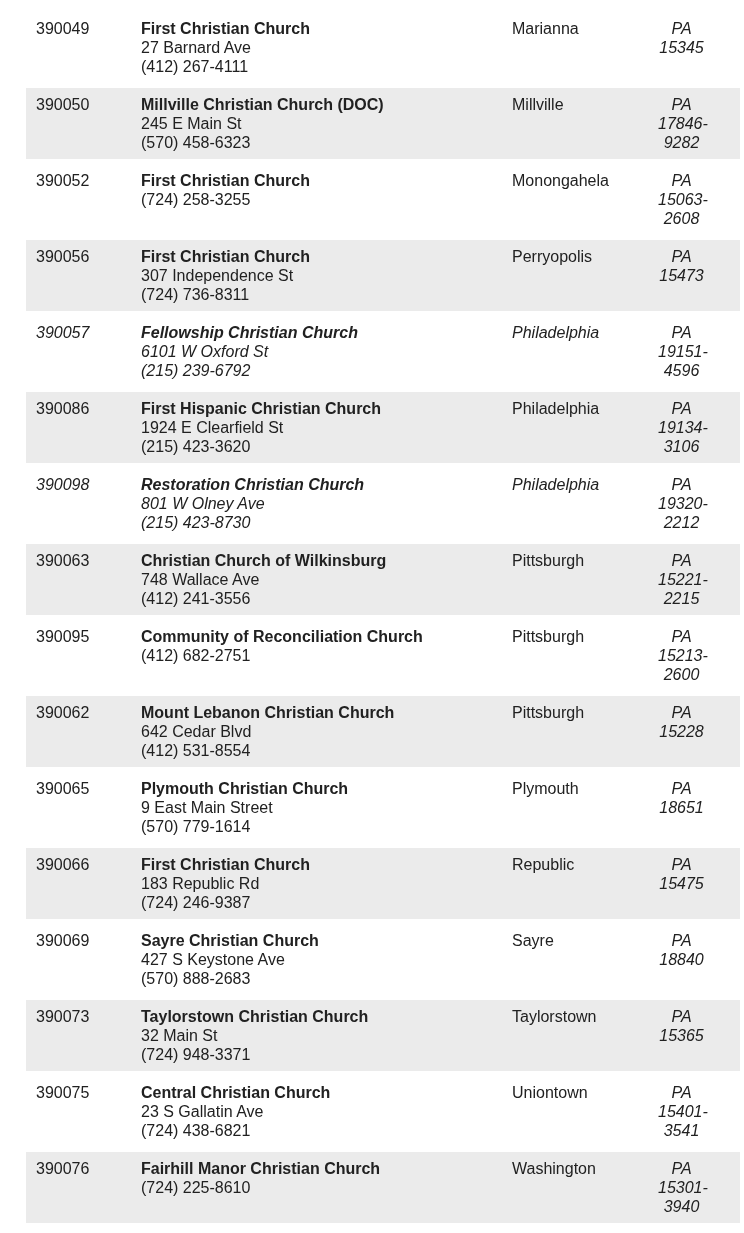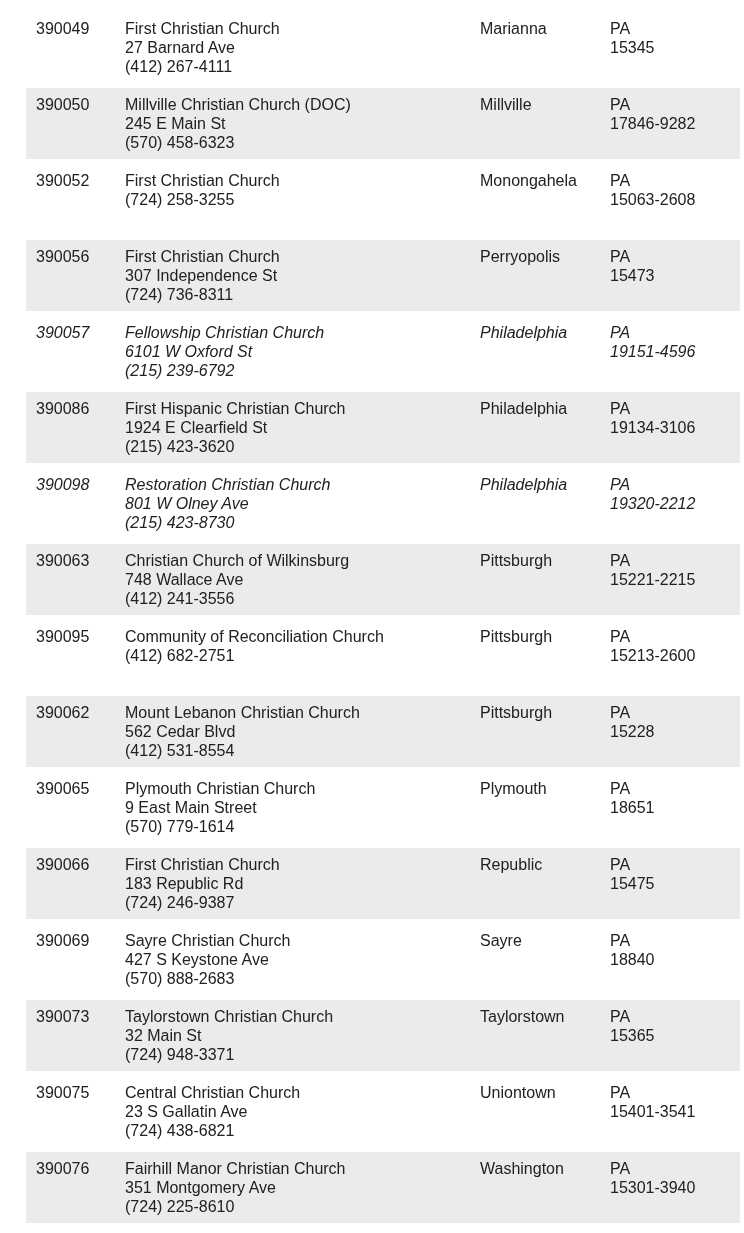--- a/index.html
+++ b/index.html
@@ -19,33 +19,35 @@
   }
   .row {
     box-sizing: border-box;
     min-height: 71px;
     margin: 0 4px 5px 26px;
     padding: 7px 35px 7px 10px;
     display: grid;
     grid-template-columns: 89px 355px 130px 1fr;
     font-size: 16px;
     line-height: 19px;
+    gap: 16px;
   }
   .row:nth-child(even) {
     background: #ebebeb;
   }
   .row.italic {
     font-style: italic;
   }
   .cell { min-width: 0; }
   .name {
-    font-weight: normal;
+    font-weight: bold;
   }
   .statezip {
-    text-align: left;
+    text-align: center;
+    font-style: italic;
   }
 </style>
 </head>
 <body>
 
 <div class="list">
   <div class="row">
     <div class="cell id">390049</div>
     <div class="cell info">
       <div class="name">First Christian Church</div>
@@ -166,21 +168,21 @@
     <div class="cell statezip">
       <div class="state">PA</div>
       <div class="zip">15213-2600</div>
     </div>
   </div>
 
   <div class="row">
     <div class="cell id">390062</div>
     <div class="cell info">
       <div class="name">Mount Lebanon Christian Church</div>
-      <div class="address">562 Cedar Blvd</div>
+      <div class="address">642 Cedar Blvd</div>
       <div class="phone">(412) 531-8554</div>
     </div>
     <div class="cell city">Pittsburgh</div>
     <div class="cell statezip">
       <div class="state">PA</div>
       <div class="zip">15228</div>
     </div>
   </div>
 
   <div class="row">
@@ -250,21 +252,20 @@
     <div class="cell statezip">
       <div class="state">PA</div>
       <div class="zip">15401-3541</div>
     </div>
   </div>
 
   <div class="row">
     <div class="cell id">390076</div>
     <div class="cell info">
       <div class="name">Fairhill Manor Christian Church</div>
-      <div class="address">351 Montgomery Ave</div>
       <div class="phone">(724) 225-8610</div>
     </div>
     <div class="cell city">Washington</div>
     <div class="cell statezip">
       <div class="state">PA</div>
       <div class="zip">15301-3940</div>
     </div>
   </div>
 </div>
 

